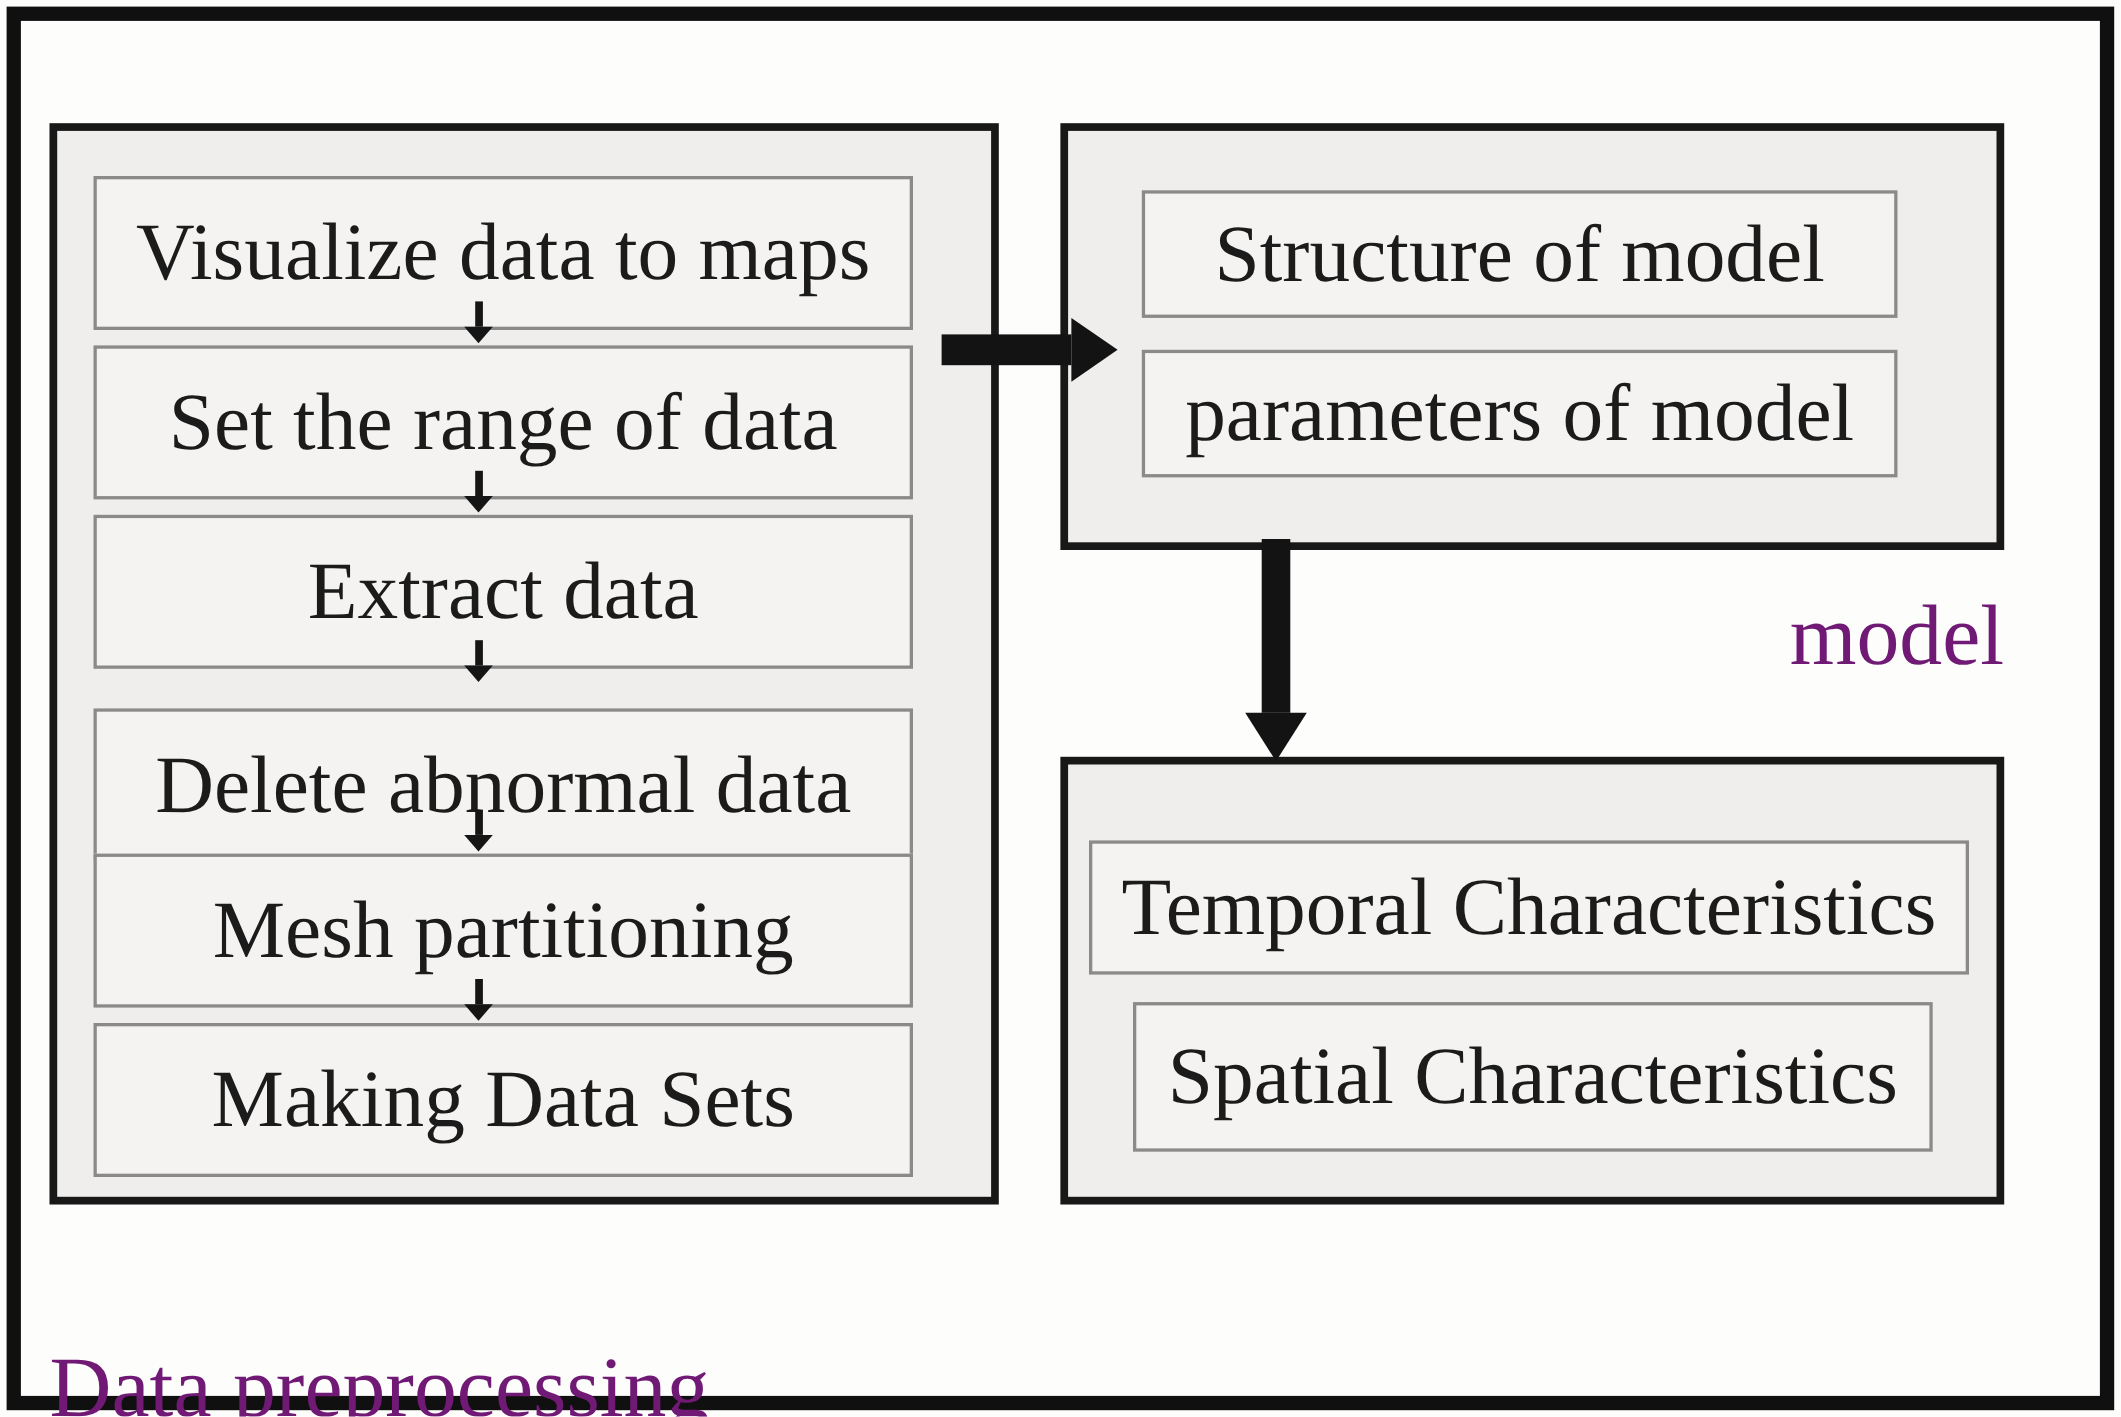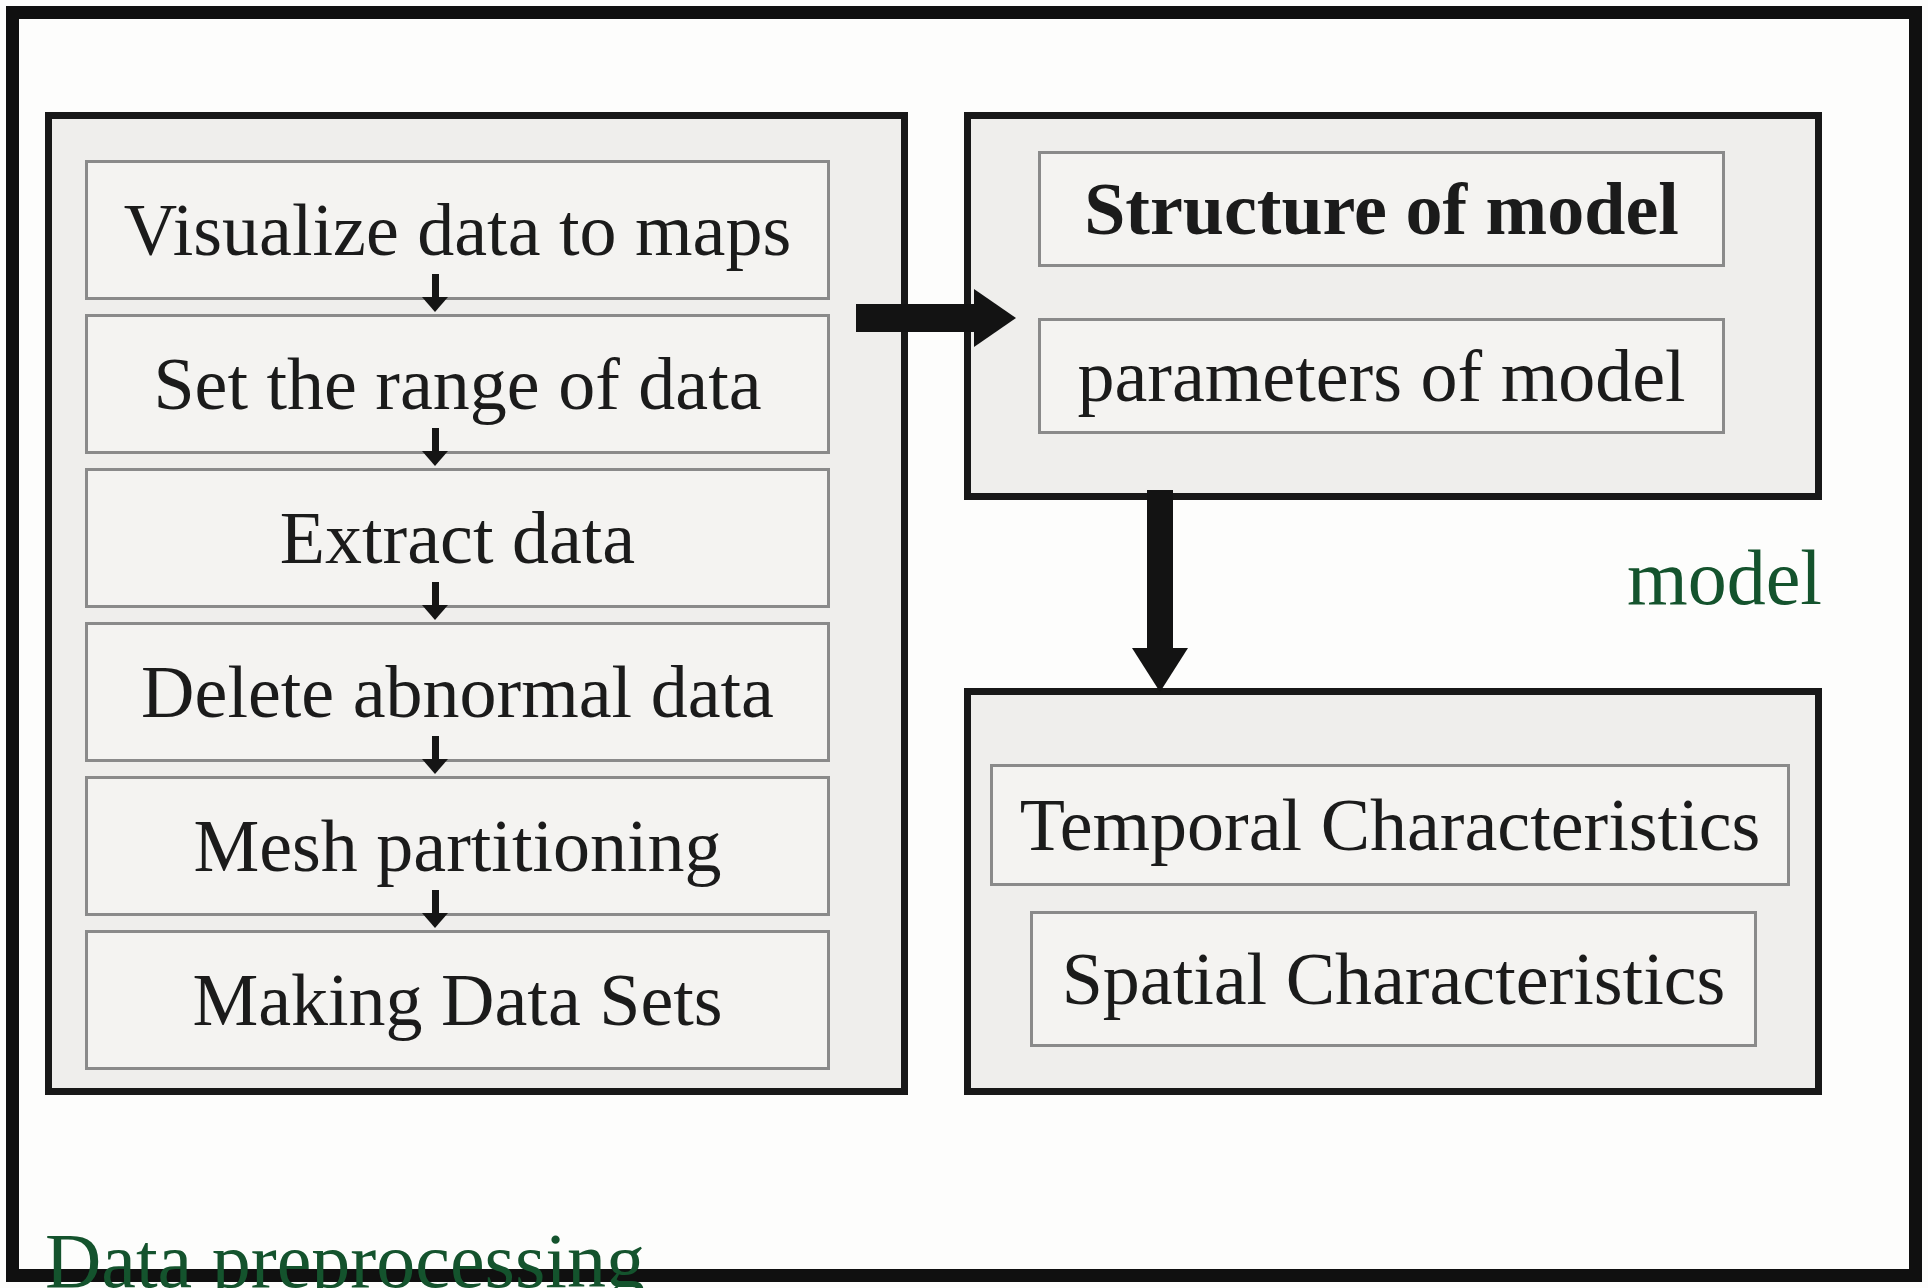--- a/index.html
+++ b/index.html
@@ -48,40 +48,40 @@
     font-size: 74px;
     line-height: 1;
     white-space: nowrap;
     color: #1b1b1b;
   }
   
   .step { left: 85px; width: 745px; height: 140px; }
   .step-0 { top: 160px; }
   .step-1 { top: 314px; }
   .step-2 { top: 468px; }
-  .step-3 { top: 622px; }
+  .step-3 { top: 644px; }
   .step-4 { top: 776px; }
   .step-5 { top: 930px; }
 
   
   .model-box { left: 1038px; width: 687px; height: 116px; }
-  .model-box-0 { top: 151px; font-weight: bold; }
+  .model-box-0 { top: 173px; }
   .model-box-1 { top: 318px; }
 
   
   .results-box-0 { left: 990px;  top: 748px; width: 800px; height: 122px; margin-top: 16px; }
   .results-box-1 { left: 1030px; top: 911px; width: 727px; height: 136px; }
 
   
   .caption {
     position: absolute;
     font-size: 78px;
     line-height: 1.15;
     white-space: nowrap;
-    color: #14532d;
+    color: #701a75;
   }
   .caption-preprocessing { left: 45px;  top: 1216px; width: 863px; text-align: left; }
   .caption-model         { left: 964px; top: 533px;  width: 858px; text-align: right; }
   .caption-results       { left: 964px; top: 1152px; width: 858px; text-align: right; }
 
   
   .mini-arrow {
     position: absolute;
     left: 422px;
     width: 26px;

